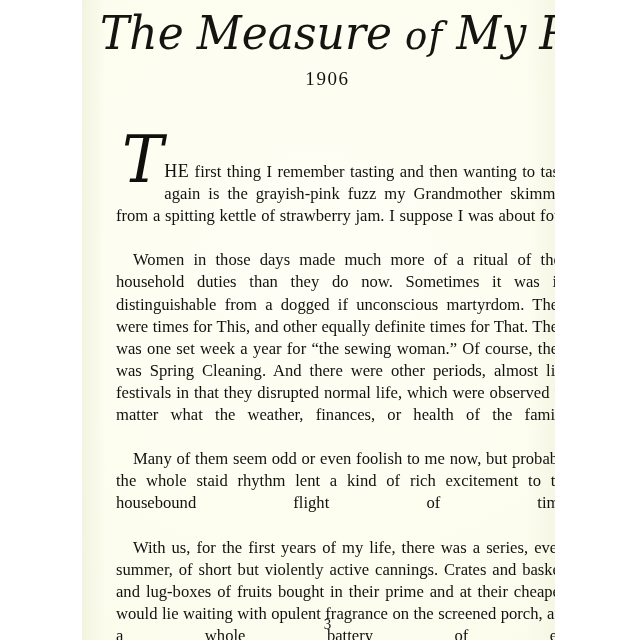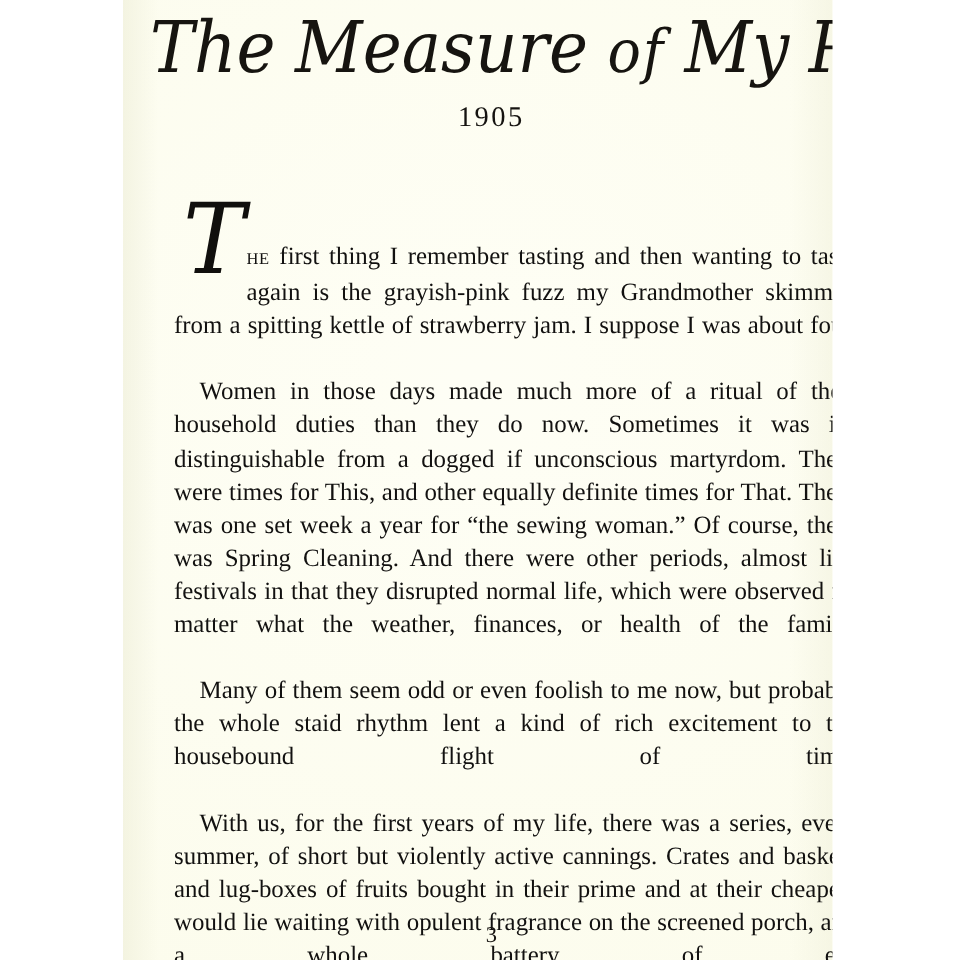--- a/index.html
+++ b/index.html
@@ -125,21 +125,21 @@
     font-style: italic;
     font-size: 62px;
     line-height: 50px;
     color: #100f0d;
     margin: -24px 1px 0 6px;
     padding: 0;
     transform: scaleY(1.05);
     transform-origin: left bottom;
   }
   .smallcaps {
-    font-size: 11px;
+    font-size: 18px;
     letter-spacing: 0.4px;
     text-transform: uppercase;
   }
 
   
   .folio {
     position: absolute;
     left: 0;
     top: 616px;
     width: 455px;
@@ -158,21 +158,21 @@
     <div class="paper-tone"></div>
 
     <div class="content">
 
       <div class="chapter-title"><span class="swash">The</span>
         <span class="swash">Measure</span>
         <span>of</span>
         <span class="swash">My</span>
         <span class="swash">Powers</span></div>
 
-      <div class="chapter-year">1905</div>
+      <div class="chapter-year">1906</div>
 
       <div class="body-text">
 
         <p class="para first force-justify"><span class="dropcap">T</span><span class="smallcaps">HE</span><span> first thing I remember tasting and then wanting to taste again is the grayish-pink fuzz my Grandmother skimmed from a spitting kettle of strawberry jam. I suppose I was about four.</span></p>
 
         <p class="para force-justify">Women in those days made much more of a ritual of their household duties than they do now. Sometimes it was in­distinguishable from a dogged if unconscious martyrdom. There were times for This, and other equally definite times for That. There was one set week a year for “the sewing woman.” Of course, there was Spring Cleaning. And there were other periods, almost like festivals in that they dis­rupted normal life, which were observed no matter what the weather, finances, or health of the family.</p>
 
         <p class="para force-justify">Many of them seem odd or even foolish to me now, but probably the whole staid rhythm lent a kind of rich ex­citement to the housebound flight of time.</p>
 
         <p class="para force-justify">With us, for the first years of my life, there was a series, every summer, of short but violently active cannings. Crates and baskets and lug-boxes of fruits bought in their prime and at their cheapest would lie waiting with opulent fra­grance on the screened porch, and a whole battery of en-</p>

